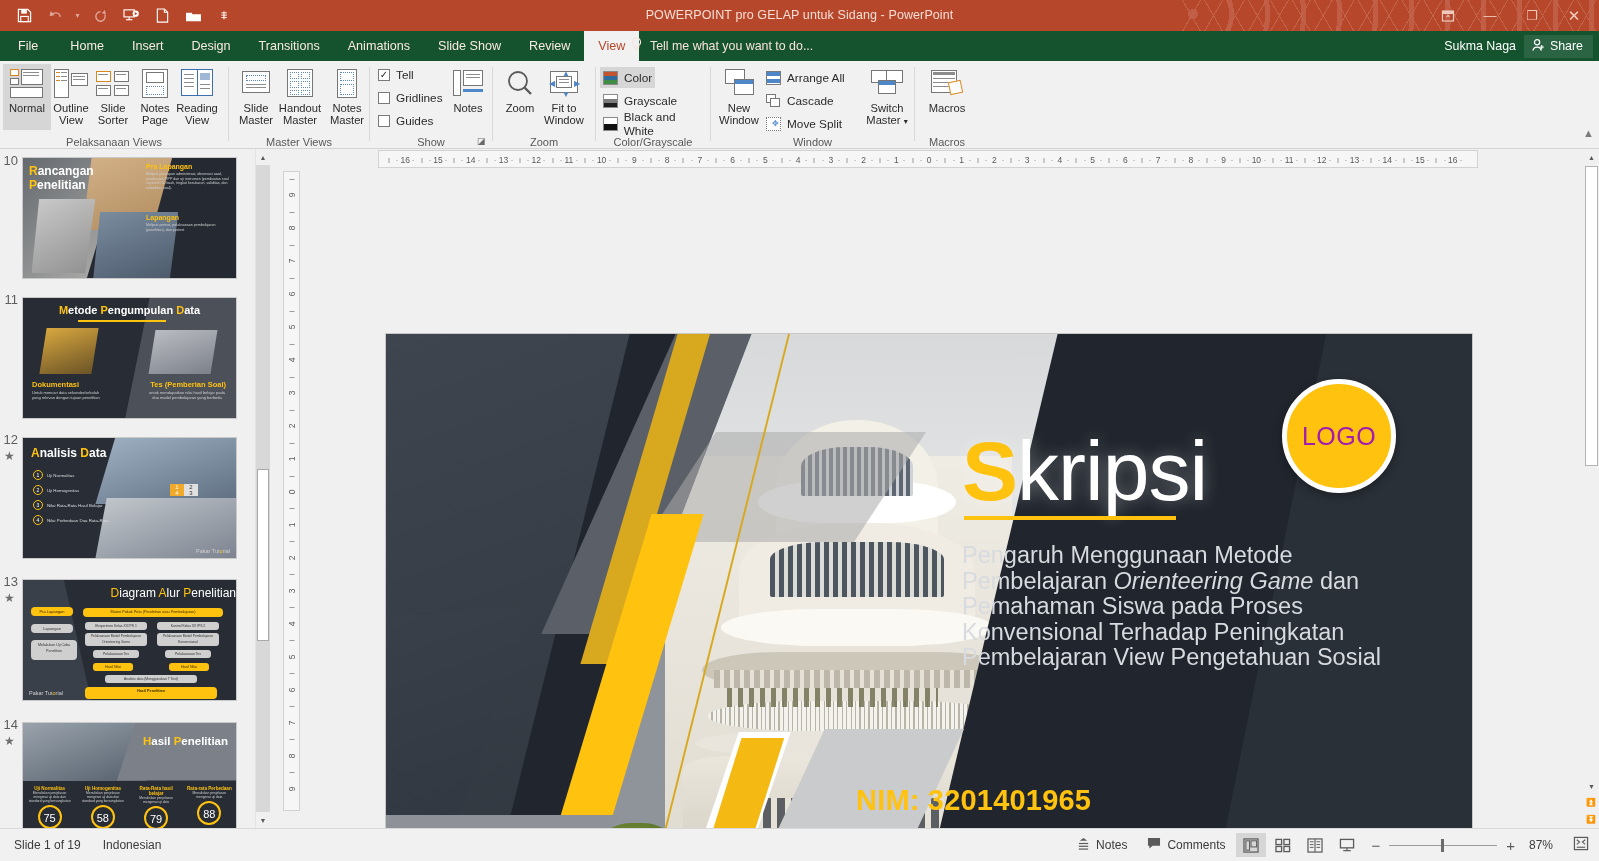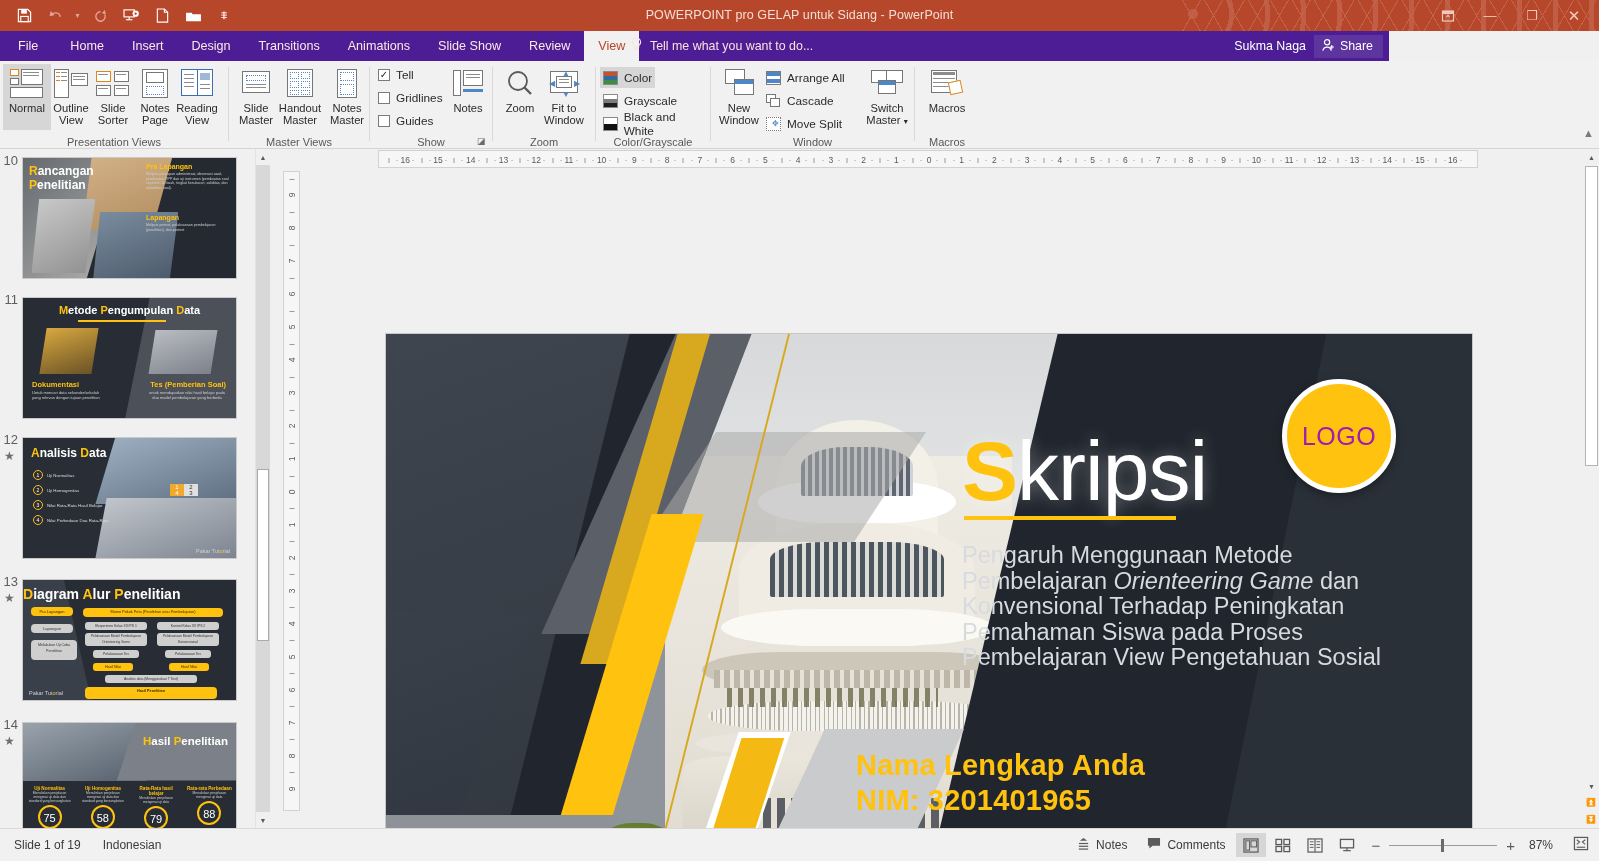--- a/index.html
+++ b/index.html
@@ -37,22 +37,22 @@
   }
   .wincontrols{ position:absolute; right:4px; top:0; height:31px; display:flex; align-items:center; }
   .wincontrols div{
     width:42px; height:31px; display:flex; align-items:center; justify-content:center;
     color:#f0c9bd; font-size:13px;
   }
   .wincontrols .close{ color:#f3cdc1; font-size:15px; }
 
   
   .tabbar{
-    position:absolute; left:0; top:31px; width:1389px; height:30px;
-    background:#4c1d95;
+    position:absolute; left:0; top:31px; width:1599px; height:30px;
+    background:#14532d;
   }
   .tabs{ position:absolute; left:0; top:0; display:flex; height:30px; align-items:stretch; }
   .tab{
     padding:0 14px; height:30px; line-height:31px; color:#fbe9e3; font-size:12.6px;
     cursor:default; white-space:nowrap;
   }
   .tab.file{ padding:0 18px; }
   .tab.active{ background:#f1f1f1; color:#b7472a; }
   .tellme{
     position:absolute; left:630px; top:0; height:30px; line-height:31px;
@@ -371,21 +371,21 @@
           <span class="sqf" style="left:5px;top:7px;width:10px;height:1.2px;"></span>
           <span class="sqf" style="left:5px;top:11px;width:10px;height:1.2px;"></span>
           <span class="sqf" style="left:5px;top:15px;width:10px;height:1.2px;"></span>
           <span class="sqf" style="left:5px;top:19px;width:10px;height:1.2px;"></span>
           <span class="sqf" style="left:21px;top:6px;width:10px;height:7px;background:#9fb8d6;"></span>
           <span class="sqf" style="left:21px;top:17px;width:10px;height:1.2px;"></span>
           <span class="sqf" style="left:21px;top:21px;width:10px;height:1.2px;"></span>
         </div>
         <div class="lbl">Reading View</div>
       </div>
-      <div class="glabel">Presentation Views</div>
+      <div class="glabel">Pelaksanaan Views</div>
     </div>
     <div class="rsep" style="left:228px;"></div>
 
     <div class="rgroup" style="left:229px;width:140px;">
       <div class="bigbtn" style="left:3px;">
         <div class="bi">
           <span class="sqo" style="left:4px;top:4px;width:28px;height:22px;"></span>
           <span class="sqd" style="left:8px;top:8px;width:20px;height:6px;"></span>
           <span class="sqf" style="left:8px;top:17px;width:20px;height:1.1px;"></span>
           <span class="sqf" style="left:8px;top:20px;width:20px;height:1.1px;"></span>
@@ -623,21 +623,21 @@
             <span style="background:#e0e0e0;color:#333;font-size:6px;text-align:center;">3</span>
         </div>
         <div style="position:absolute;right:6px;bottom:4px;color:#cfcfcf;font-size:5.5px;">Pakar Tut<span style="color:#ffc20e;">o</span>rial</div>
       </div>
 
       <div class="thumbnum" style="top:425px;">13</div>
       <div class="thumbstar" style="top:442px;">★</div>
       <div class="thumbbox" style="top:430px;height:122px;">
         <div style="position:absolute;inset:0;background:#272c35;"></div>
         <div style="position:absolute;left:0;top:0;width:32%;height:100%;background:#3a4049;clip-path:polygon(0 0,60% 0,100% 100%,0 100%);"></div>
-        <div style="position:absolute;left:0;top:6px;width:100%;text-align:left;font-size:14px;font-weight:bold;">
+        <div style="position:absolute;left:0;top:6px;width:100%;text-align:right;font-size:12px;font-weight:normal;">
           <span style="color:#ffc20e;">D</span><span style="color:#fff;">iagram </span><span style="color:#ffc20e;">A</span><span style="color:#fff;">lur </span><span style="color:#ffc20e;">P</span><span style="color:#fff;">enelitian</span>
         </div>
         <div style="position:absolute;left:8px;top:27px;width:42px;height:9px;background:#ffc20e;border-radius:4px;color:#3a2d00;font-size:4px;text-align:center;line-height:9px;">Pra Lapangan</div>
         <div style="position:absolute;left:8px;top:44px;width:42px;height:9px;background:#cfcfcf;border-radius:4px;color:#333;font-size:4px;text-align:center;line-height:9px;">Lapangan</div>
         <div style="position:absolute;left:8px;top:60px;width:46px;height:20px;background:#cfcfcf;border-radius:4px;color:#333;font-size:3.6px;text-align:center;line-height:6px;padding-top:2px;">Melakukan Uji Coba Penelitian</div>
         <div style="position:absolute;left:60px;top:28px;width:140px;height:9px;background:#ffc20e;border-radius:4px;color:#3a2d00;font-size:3.8px;text-align:center;line-height:9px;">Materi Pokok Peta (Perolehan atau Pembelajaran)</div>
         <div style="position:absolute;left:62px;top:42px;width:62px;height:8px;background:#cfcfcf;border-radius:3px;color:#333;font-size:3.4px;text-align:center;line-height:8px;">Eksperimen Kelas XII IPS 1</div>
         <div style="position:absolute;left:134px;top:42px;width:62px;height:8px;background:#cfcfcf;border-radius:3px;color:#333;font-size:3.4px;text-align:center;line-height:8px;">Kontrol Kelas XII IPS 2</div>
         <div style="position:absolute;left:62px;top:53px;width:62px;height:13px;background:#cfcfcf;border-radius:3px;color:#333;font-size:3.3px;text-align:center;line-height:5.6px;padding-top:1px;">Pelaksanaan Model Pembelajaran Orienteering Game</div>
         <div style="position:absolute;left:134px;top:53px;width:62px;height:13px;background:#cfcfcf;border-radius:3px;color:#333;font-size:3.3px;text-align:center;line-height:5.6px;padding-top:1px;">Pelaksanaan Model Pembelajaran Konvensional</div>
@@ -937,26 +937,25 @@
       </div>
 
       <div style="position:absolute;left:576px;top:94px;font-size:84px;line-height:86px;letter-spacing:-1px;text-shadow:0 0 16px rgba(255,255,255,.35);">
         <span style="color:#ffc20e;font-weight:bold;">S</span><span style="color:#ffffff;">kripsi</span>
       </div>
       <div style="position:absolute;left:578px;top:182px;width:212px;height:4px;background:#ffc20e;"></div>
 
       <div style="position:absolute;left:576px;top:209px;width:520px;color:#d7dade;font-size:23.5px;line-height:25.5px;">
         <div>Pengaruh Menggunaan Metode</div>
         <div><span>Pembelajaran </span><i>Orienteering Game</i><span> dan</span></div>
+        <div>Pemahaman Siswa pada Proses</div>
         <div>Konvensional Terhadap Peningkatan</div>
-        <div>Pemahaman Siswa pada Proses</div>
         <div>Pembelajaran View Pengetahuan Sosial</div>
       </div>
 
-      <div style="position:absolute;left:470px;top:415px;color:#ffc20e;font-size:29px;font-weight:bold;letter-spacing:.2px;">Nama Lengkap Anda</div>
       <div style="position:absolute;left:470px;top:450px;color:#ffc20e;font-size:29px;font-weight:bold;letter-spacing:.2px;">NIM: 3201401965</div>
 
       <div style="position:absolute;left:470px;top:508px;color:#d7dade;font-size:22px;line-height:27px;">
         <div>Jurusan Geografi  Fakultas Ilmu Sosial</div>
 
       </div>
 
     </div>
 
     <div class="mainscroll">

